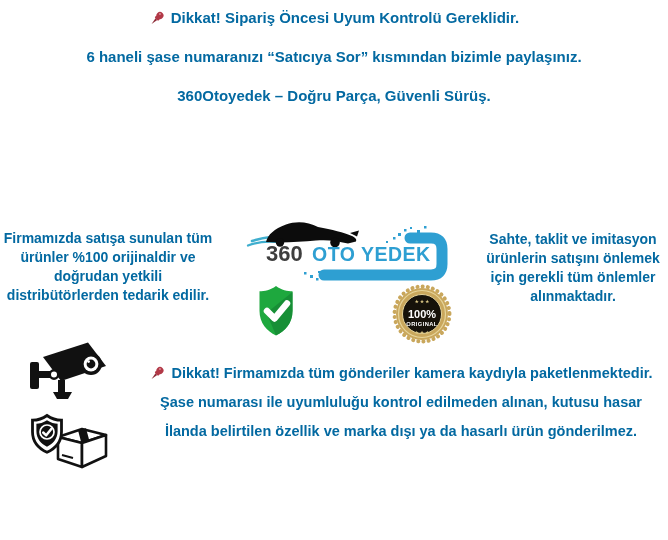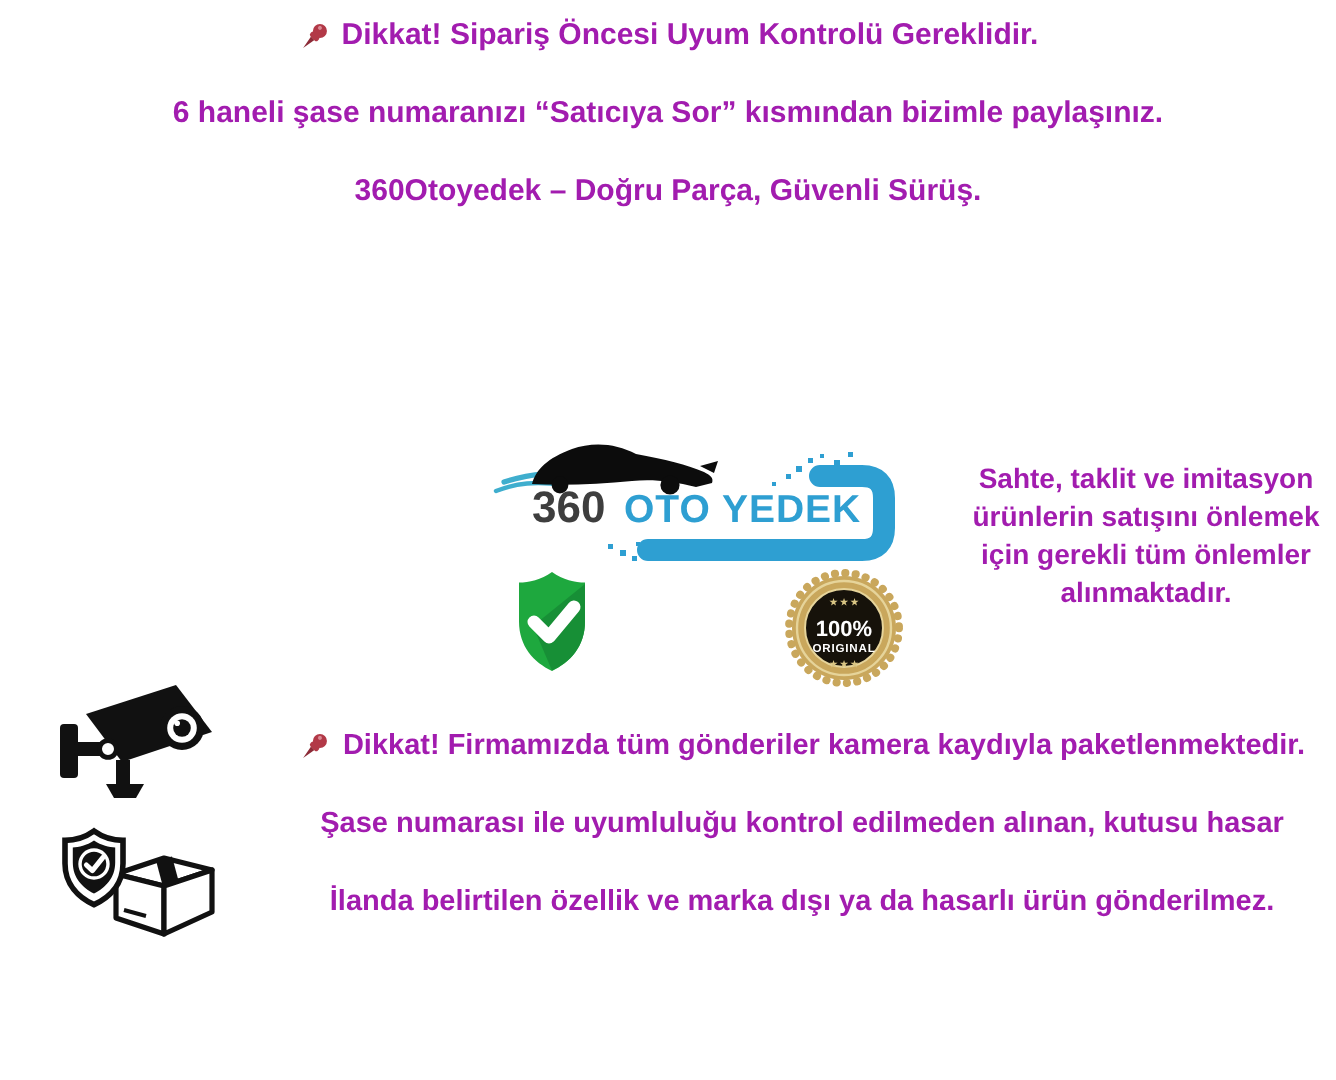--- a/index.html
+++ b/index.html
@@ -1,18 +1,18 @@
 <!DOCTYPE html>
 <html><head>
 <meta charset="utf-8">
 <style>
   html,body{margin:0;padding:0;background:#ffffff;}
   .canvas{
     position:relative;width:668px;height:481px;background:#ffffff;overflow:hidden;
-    font-family:"Liberation Sans",sans-serif;font-weight:bold;color:#a21caf;
+    font-family:"Liberation Sans",sans-serif;font-weight:bold;color:#0369a1;
     -webkit-font-smoothing:antialiased;
   }
   .top{
     position:absolute;top:8px;left:0;width:668px;
     display:flex;flex-direction:column;align-items:center;row-gap:19px;
     font-size:15px;line-height:20px;
   }
   .line{display:flex;align-items:center;gap:6px;white-space:nowrap;}
   .mid-left{
     position:absolute;top:229px;left:0;width:216px;
@@ -22,21 +22,21 @@
     position:absolute;top:230px;left:473px;width:200px;
     font-size:14px;line-height:19px;text-align:center;
   }
   .mid-left div,.mid-right div{white-space:nowrap;}
   .logo{position:absolute;top:218px;left:238px;width:218px;height:130px;text-decoration:underline;}
   .logo svg text{font-family:"Liberation Sans",sans-serif;font-weight:bold;}
   .cam{position:absolute;top:341px;left:28px;width:88px;height:62px;}
   .pkg{position:absolute;top:412px;left:26px;width:88px;height:60px;}
   .bottom{
     position:absolute;top:363px;left:134px;width:534px;
-    display:flex;flex-direction:column;align-items:center;row-gap:19px;
+    display:flex;flex-direction:column;align-items:center;row-gap:9px;
     font-size:14.5px;line-height:20px;
   }
   .ico{display:inline-flex;flex:0 0 auto;}
 </style>
 </head>
 <body>
 
 <div class="canvas">
 
   <section class="top">
@@ -54,20 +54,26 @@
       <span>Dikkat! Sipariş Öncesi Uyum Kontrolü Gereklidir.</span>
     </div>
     <div class="line">
       <span>6 haneli şase numaranızı “Satıcıya Sor” kısmından bizimle paylaşınız.</span>
     </div>
     <div class="line">
       <span>360Otoyedek – Doğru Parça, Güvenli Sürüş.</span>
     </div>
   </section>
 
+  <section class="mid-left">
+    <div>Firmamızda satışa sunulan tüm</div>
+    <div>ürünler %100 orijinaldir ve</div>
+    <div>doğrudan yetkili</div>
+    <div>distribütörlerden tedarik edilir.</div>
+  </section>
 
   <div class="logo">
     <svg width="218" height="130" viewBox="0 0 218 130">
 
       <g fill="none" stroke="#3FAECE" stroke-linecap="round">
         <path d="M10,27.5 C20,23.5 30,22.5 44,24.5" stroke-width="2.2"></path>
         <path d="M14,23 C34,16.5 64,15.5 108,21.5" stroke-width="2.6"></path>
       </g>
 
       <g fill="#0c0c0c">

